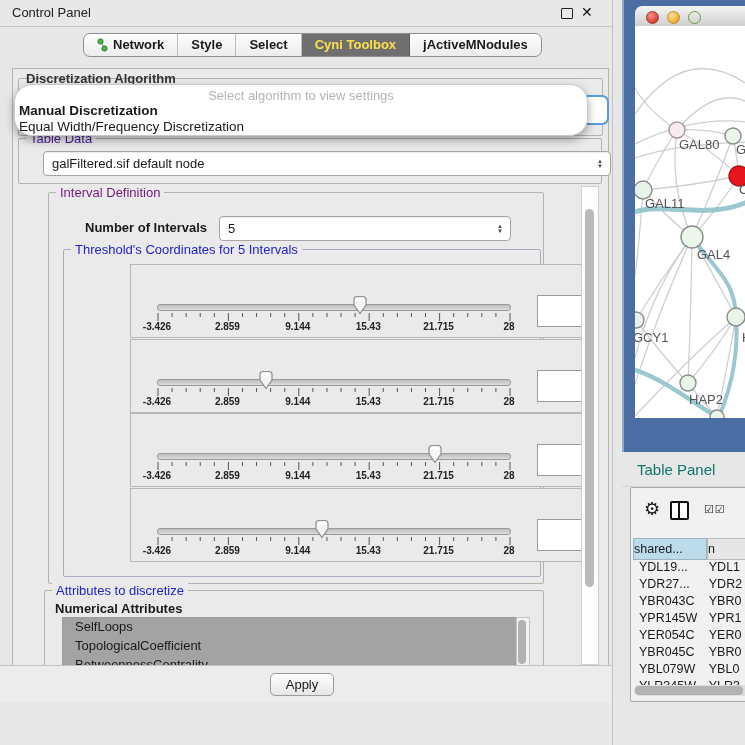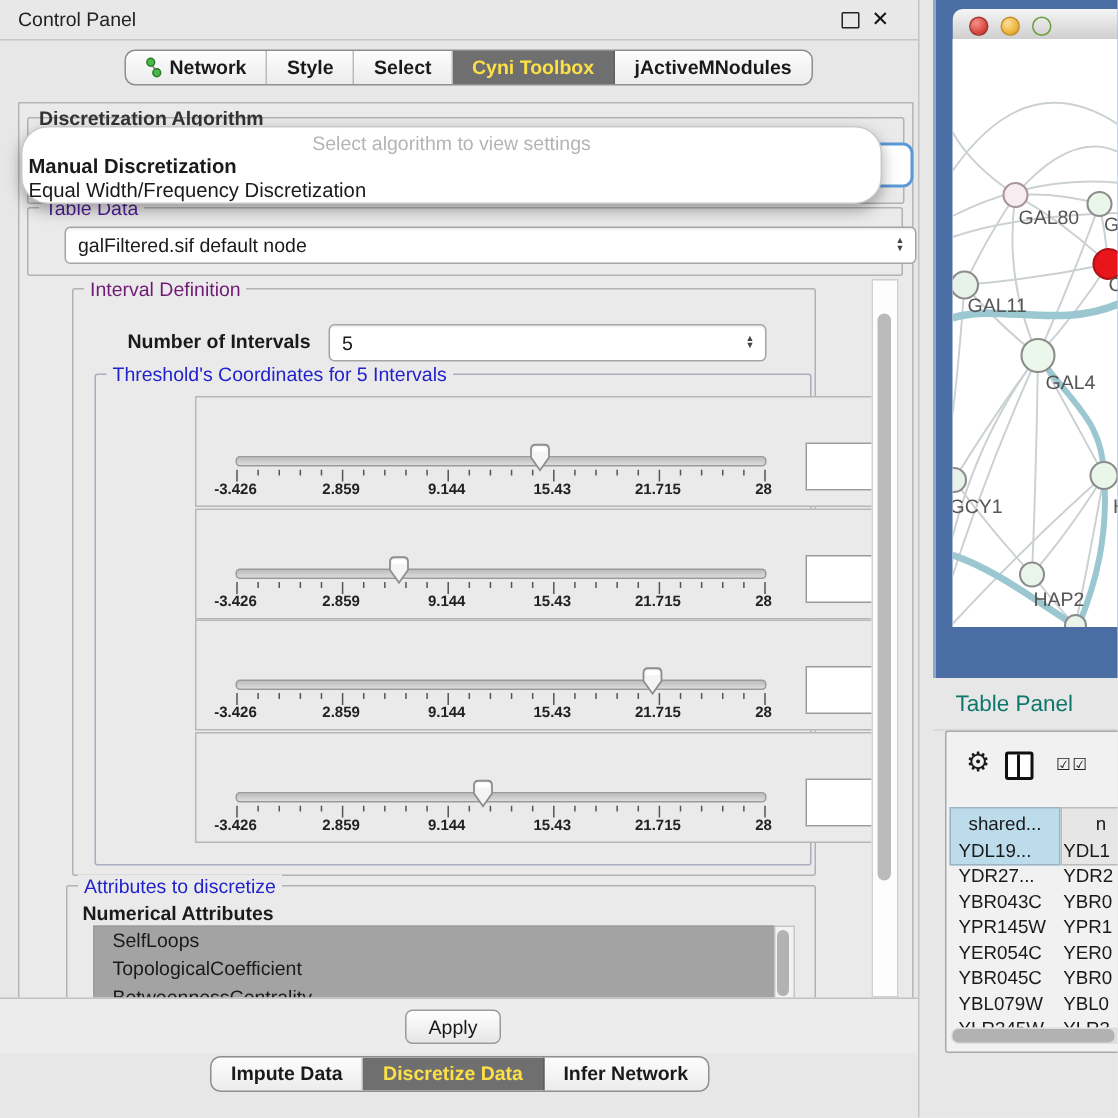--- a/index.html
+++ b/index.html
@@ -84,21 +84,21 @@
   .tlight{position:absolute;top:4.5px;width:11px;height:11px;border-radius:50%;cursor:pointer;}
   #net-canvas{left:0;top:20px;width:120px;height:392px;background:#fff;overflow:hidden;}
 
   #table-panel-header{left:622px;top:452px;width:123px;height:34px;background:#e7e7e7;border-bottom:1px solid #d6d6d6;}
   #table-panel-title{left:15px;top:9px;font-size:15px;color:#0f766e;}
   #table-card{left:630px;top:487px;width:130px;height:213px;background:#f1f1f1;border:1px solid #a9a9a9;border-radius:2px;overflow:hidden;}
   #tc-gear{left:13px;top:10px;font-size:18px;color:#1a1a1a;cursor:pointer;}
   #tc-columns{left:39px;top:13px;width:15px;height:15px;border:2px solid #111;border-radius:2px;background:#fff;cursor:pointer;}
   #tc-columns::after{content:"";position:absolute;left:6px;top:0;width:2px;height:15px;background:#111;}
   #tc-checks{left:73px;top:15px;font-size:11px;letter-spacing:1px;color:#222;cursor:pointer;}
-  .tbl-header{position:absolute;top:50px;height:39px;font-size:12.5px;line-height:21px;text-align:center;
+  .tbl-header{position:absolute;top:50px;height:22px;font-size:12.5px;line-height:21px;text-align:left;
               border:1px solid #9ab4c2;box-sizing:border-box;cursor:pointer;overflow:hidden;}
   #tbl-rows{left:2px;top:71px;width:128px;height:126px;overflow:hidden;font-size:12.5px;}
   .trow{height:17px;line-height:17px;display:flex;cursor:pointer;}
   .trow .c1{width:74px;padding-left:6px;box-sizing:border-box;overflow:hidden;white-space:nowrap;}
   .trow .c2{width:54px;padding-left:4px;overflow:hidden;white-space:nowrap;}
   #tbl-hscroll{left:3px;top:197px;width:124px;height:11px;background:#dedede;border-radius:5px;}
   #tbl-hthumb{left:1px;top:1px;width:108px;height:9px;background:#b2b2b2;border-radius:4px;}
 </style>
 </head>
 <body>
@@ -364,33 +364,20 @@
       </div>
 
     <div id="main-scroll" class="abs">
         <div id="main-thumb" class="abs"></div>
       </div>
 
     <div id="apply-bar" class="abs">
       <div id="apply-btn" class="abs">Apply</div>
     </div>
 
-    <div id="bottom-area" class="abs">
-      <div class="abs tabgroup" id="bottom-tabs" style="left:140px;top:2px;">
-          <div class="tab">
-            <span>Impute Data</span>
-          </div>
-          <div class="tab sel">
-            <span>Discretize Data</span>
-          </div>
-          <div class="tab">
-            <span>Infer Network</span>
-          </div>
-        </div>
-    </div>
   </div>
 
   <div id="desktop" class="abs">
     <div id="net-window" class="abs">
       <div id="net-titlebar" class="abs">
         <div class="tlight" style="left:11px;background:radial-gradient(circle at 35% 30%,#f2938c,#dd4b43 60%,#a5221c);border:1px solid #a03a33;"></div>
         <div class="tlight" style="left:32px;background:radial-gradient(circle at 35% 30%,#fadf9e,#f0b63d 60%,#c08a1d);border:1px solid #c2912c;"></div>
         <div class="tlight" style="left:53px;background:radial-gradient(circle at 35% 30%,#c8e8a5,#82c04a 60%,#4f8f22;);border:1px solid #6a9c3a;"></div>
       </div>
       <div id="net-canvas" class="abs">

